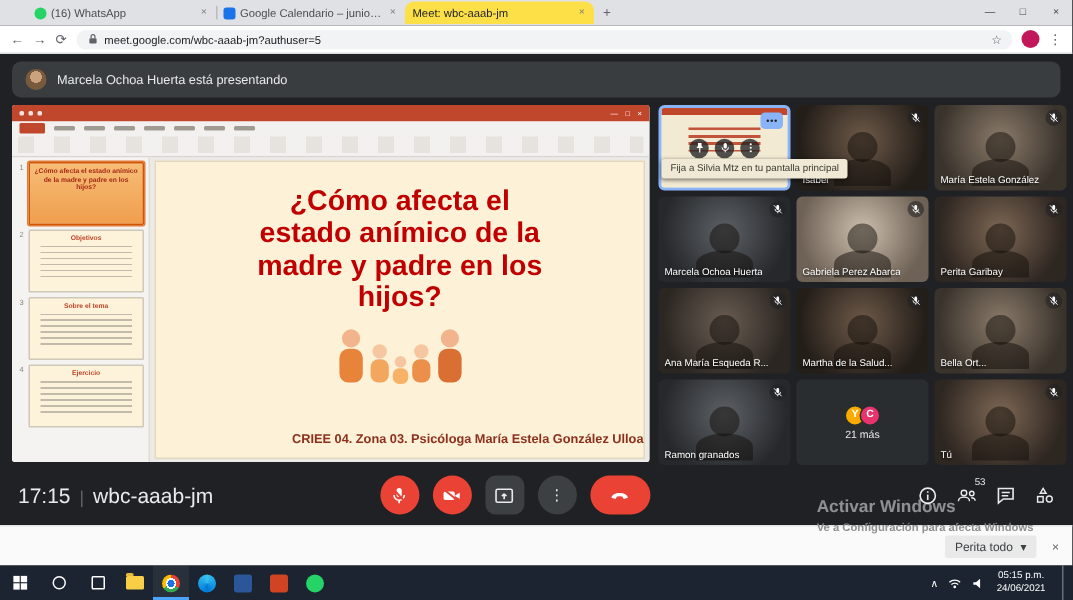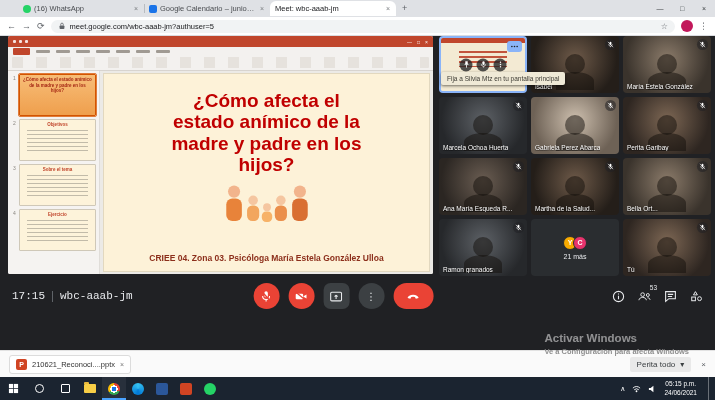--- a/index.html
+++ b/index.html
@@ -3,21 +3,21 @@
 <meta charset="utf-8">
 <style>
   *{margin:0;padding:0;box-sizing:border-box;}
   html,body{width:715px;height:400px;}
   body{font-family:"Liberation Sans",sans-serif;position:relative;overflow:hidden;background:#202124;}
 
   
   .tabbar{height:17px;background:#dfe1e5;display:flex;align-items:center;padding-left:18px;position:relative;}
   .tab{height:15px;width:126px;display:flex;align-items:center;gap:3px;padding:0 5px;font-size:7.5px;color:#4a4d51;border-radius:6px 6px 0 0;position:relative;}
   .tab.inactive + .tab.inactive::before{content:"";position:absolute;left:0;top:3px;bottom:3px;width:1px;background:#b9bcc0;}
-  .tab.active{background:#ffffff;color:#202124;}
+  .tab.active{background:#fde047;color:#202124;}
   .tab-label{white-space:nowrap;overflow:hidden;text-overflow:ellipsis;flex:1;}
   .tab-close{font-size:7px;color:#7a7d80;padding:0 1px;}
   .fav{width:8px;height:8px;flex:0 0 auto;border-radius:2px;}
   .fav.wa{background:#25d366;border-radius:50%;}
   .fav.cal{background:#1a73e8;}
   .fav.meet{background:linear-gradient(135deg,#00832d 0 40%,#ffba00 40% 70%,#0066da 70%);}
   .newtab{font-size:9px;color:#5f6368;padding:0 8px 2px 6px;}
   .win-controls{position:absolute;right:0;top:0;height:17px;display:flex;}
   .win-btn{width:22px;height:17px;display:flex;align-items:center;justify-content:center;font-size:7px;color:#3c4043;}
 
@@ -53,21 +53,21 @@
   .thumb-num{font-size:5px;color:#8a8680;padding-top:1px;}
   .thumb-box{flex:1;height:42px;background:#fdf3da;border:1px solid #cfc8b8;border-radius:1px;padding:2px 3px;overflow:hidden;}
   .thumb.sel .thumb-box{background:linear-gradient(180deg,#f7bd77,#ef9f4d);border:1px solid #d35400;outline:1px solid #e07b39;}
   .thumb-title{font-size:4.5px;font-weight:bold;color:#c0442a;line-height:1.25;text-align:center;}
   .thumb.sel .thumb-title{color:#a52714;}
   .thumb-lines{margin:2px auto 0;width:88%;height:22px;background:repeating-linear-gradient(180deg,#c2bba9 0 1px,transparent 1px 4px);}
   .slide-wrap{flex:1;background:#eceae6;padding:2px 3px;display:flex;}
   .slide{flex:1;background:#fdf2d8;border:1px solid #e2d8bf;position:relative;display:flex;flex-direction:column;align-items:center;}
   .slide-title{margin-top:16px;width:205px;text-align:center;color:#c00000;font-weight:bold;font-size:19px;line-height:1.12;}
   .family{margin-top:4px;}
-  .slide-footer{position:absolute;bottom:8px;width:100%;text-align:center;font-size:8.5px;font-weight:bold;color:#8c2f1b;}
+  .slide-footer{position:absolute;bottom:8px;width:100%;text-align:right;font-size:8.5px;font-weight:bold;color:#8c2f1b;}
 
   
   .participants{position:relative;display:grid;grid-template-columns:repeat(3,88px);grid-auto-rows:57px;gap:4px;width:272px;flex:0 0 auto;}
   .tile{position:relative;border-radius:4px;overflow:hidden;background:#2d2f31;}
   .tilebg0{background:radial-gradient(circle at 50% 40%,#6a5d52,#2b2622 75%);}
   .tilebg1{background:radial-gradient(circle at 50% 40%,#6e5a49,#241e19 75%);}
   .tilebg2{background:radial-gradient(circle at 50% 40%,#8b7b6a,#3a332c 75%);}
   .tilebg3{background:radial-gradient(circle at 50% 40%,#5d6166,#26282b 75%);}
   .tilebg4{background:radial-gradient(circle at 50% 40%,#cdbfae,#6e6256 75%);}
   .tilebg5{background:radial-gradient(circle at 50% 40%,#7d6754,#2e2621 75%);}
@@ -87,21 +87,21 @@
   .tile.more-tile{background:#2a2d30;}
   .tile.more-tile .more-wrap{display:flex;position:absolute;inset:0;flex-direction:column;align-items:center;justify-content:center;gap:3px;}
   .av-row{display:flex;}
   .mini-avatar{width:14px;height:14px;border-radius:50%;color:#fff;font-size:7px;font-weight:bold;display:flex;align-items:center;justify-content:center;border:1px solid #2a2d30;}
   .mini-avatar + .mini-avatar{margin-left:-4px;}
   .more-label{font-size:7px;color:#e8eaed;}
   .tooltip{position:absolute;left:2px;top:36px;background:#efe9d6;color:#3c3a33;font-size:6.5px;padding:3px 6px;border-radius:2px;box-shadow:0 1px 3px rgba(0,0,0,.55);white-space:nowrap;z-index:6;}
 
   
   .controls{height:40px;display:flex;align-items:center;padding:0 12px;position:relative;}
-  .c-left{display:flex;align-items:flex-end;gap:7px;font-size:11px;color:#e8eaed;font-family:Liberation Mono, monospace;}
+  .c-left{display:flex;align-items:flex-end;gap:7px;font-size:14px;color:#e8eaed;}
   .vsep{width:1px;height:11px;background:#5f6368;}
   .c-center{position:absolute;left:50%;transform:translateX(-58%);display:flex;align-items:center;gap:9px;}
   .cbtn{border:none;width:26px;height:26px;border-radius:50%;display:flex;align-items:center;justify-content:center;}
   .cbtn.red{background:#ea4335;}
   .cbtn.dark{background:#3c4043;}
   .cbtn.sq{border-radius:7px;}
   .cbtn.pill{width:40px;border-radius:13px;}
   .cbtn svg{width:13px;height:13px;}
   .cbtn .glyph{color:#e8eaed;font-size:10px;}
   .c-right{margin-left:auto;display:flex;align-items:center;gap:13px;}
@@ -181,20 +181,24 @@
         <path d="M3.4 4.4V3a1.6 1.6 0 0 1 3.2 0v1.4" fill="none" stroke="#5f6368" stroke-width="1"></path>
       </svg>
     <span class="url-text">meet.google.com/wbc-aaab-jm?authuser=5</span>
     <span class="star">☆</span>
   </div>
   <span class="profile-av"></span>
   <span class="menu-dots">⋮</span>
 </div>
 
 <div class="meet">
+  <div class="banner">
+    <span class="banner-av"></span>
+    <span class="banner-text">Marcela Ochoa Huerta está presentando</span>
+  </div>
 
   <div class="main-row">
 
     <div class="ppt">
       <div class="ppt-titlebar">
         <span class="qa-dot"></span>
         <span class="qa-dot"></span>
         <span class="qa-dot"></span>
         <div class="ppt-win-controls">
           <span>—</span>
@@ -528,25 +532,20 @@
     </div>
   </div>
 </div>
 
 <div class="activate">
   <div class="t1">Activar Windows</div>
   <div class="t2">Ve a Configuración para afecta Windows</div>
 </div>
 
 <div class="downloads">
-  <div class="chip">
-    <span class="ppt-file-ic">P</span>
-    <span>210621_Reconoci....pptx</span>
-    <span class="chip-close">×</span>
-  </div>
   <div class="dl-right">
     <span class="show-all">
       <span>Perita todo</span>
       <span>▾</span>
     </span>
     <span class="dl-close">×</span>
   </div>
 </div>
 
 <div class="taskbar">

